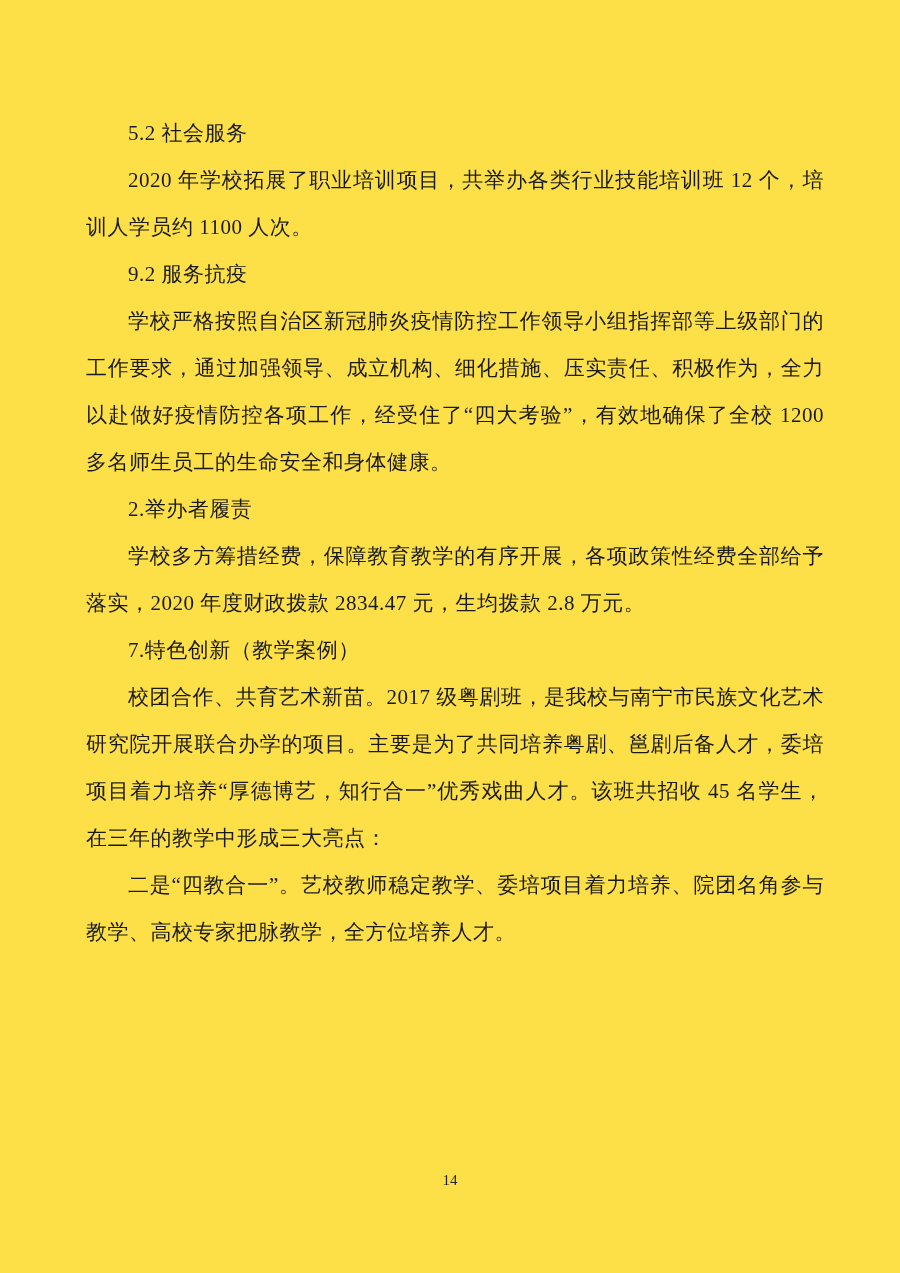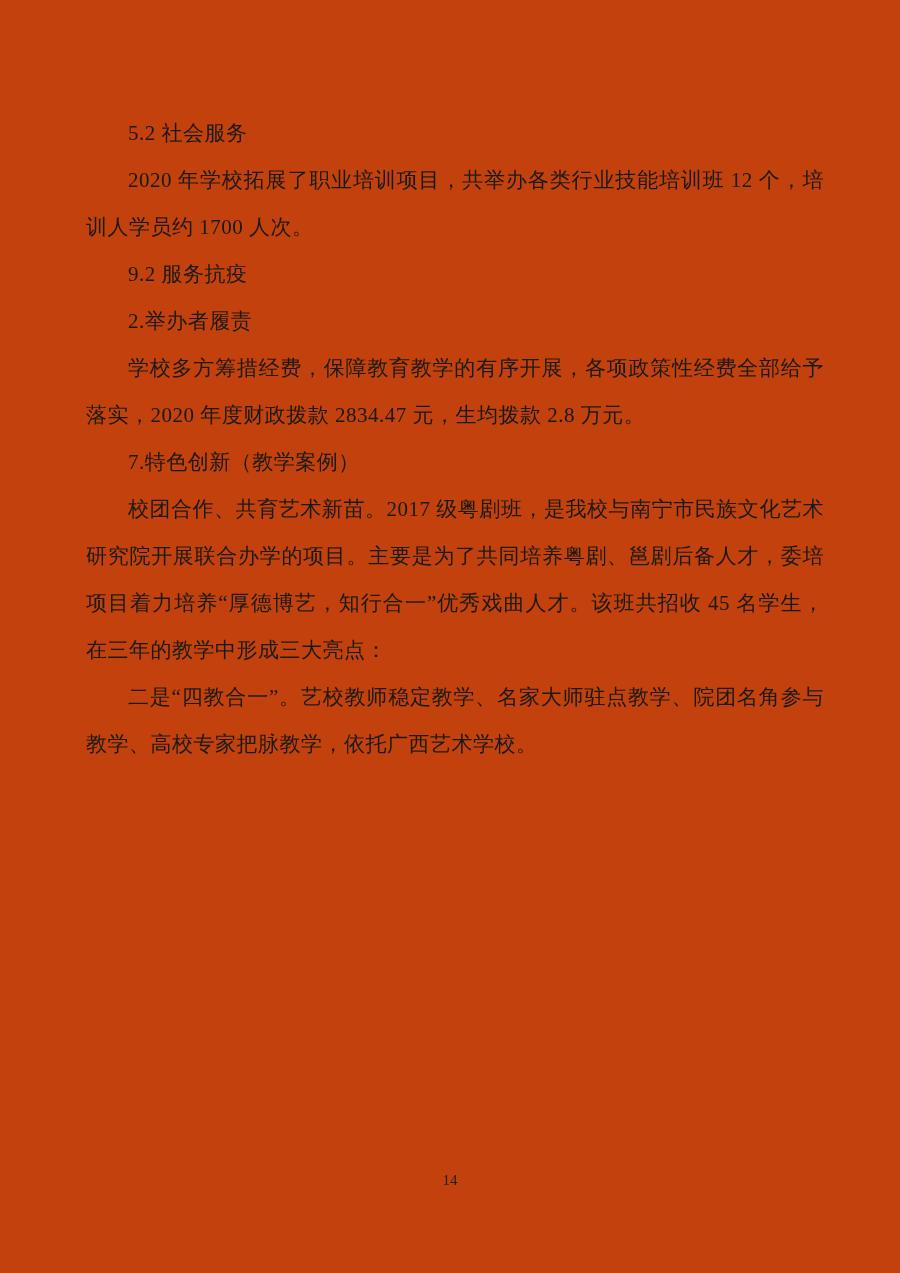--- a/index.html
+++ b/index.html
@@ -4,21 +4,21 @@
 <style>
   html, body {
     margin: 0;
     padding: 0;
     background: #ffffff;
   }
   .page {
     position: relative;
     width: 900px;
     height: 1273px;
-    background: #c2410c;
+    background: #fde047;
     overflow: hidden;
   }
   .content {
     position: absolute;
     top: 110px;
     left: 86px;
     width: 738px;
   }
   .para {
     margin: 0;
@@ -43,22 +43,23 @@
     font-size: 15px;
     color: #222222;
   }
 </style>
 </head>
 <body>
 
 <div class="page">
   <div class="content">
     <p class="para">5.2 社会服务</p>
-    <p class="para">2020 年学校拓展了职业培训项目，共举办各类行业技能培训班 12 个，培训人学员约 1700 人次。</p>
+    <p class="para">2020 年学校拓展了职业培训项目，共举办各类行业技能培训班 12 个，培训人学员约 1100 人次。</p>
     <p class="para">9.2 服务抗疫</p>
+    <p class="para">学校严格按照自治区新冠肺炎疫情防控工作领导小组指挥部等上级部门的工作要求，通过加强领导、成立机构、细化措施、压实责任、积极作为，全力以赴做好疫情防控各项工作，经受住了“四大考验”，有效地确保了全校 1200 多名师生员工的生命安全和身体健康。</p>
     <p class="para">2.举办者履责</p>
     <p class="para">学校多方筹措经费，保障教育教学的有序开展，各项政策性经费全部给予落实，2020 年度财政拨款 2834.47 元，生均拨款 2.8 万元。</p>
     <p class="para">7.特色创新（教学案例）</p>
     <p class="para"><span class="bold-lead">校团合作、共育艺术新苗。</span><span>2017 级粤剧班，是我校与南宁市民族文化艺术研究院开展联合办学的项目。主要是为了共同培养粤剧、邕剧后备人才，委培项目着力培养“厚德博艺，知行合一”优秀戏曲人才。该班共招收 45 名学生，在三年的教学中形成三大亮点：</span></p>
-    <p class="para">二是“四教合一”。艺校教师稳定教学、名家大师驻点教学、院团名角参与教学、高校专家把脉教学，依托广西艺术学校。</p>
+    <p class="para">二是“四教合一”。艺校教师稳定教学、委培项目着力培养、院团名角参与教学、高校专家把脉教学，全方位培养人才。</p>
   </div>
   <div class="page-number">14</div>
 </div>
 
 </body></html>

